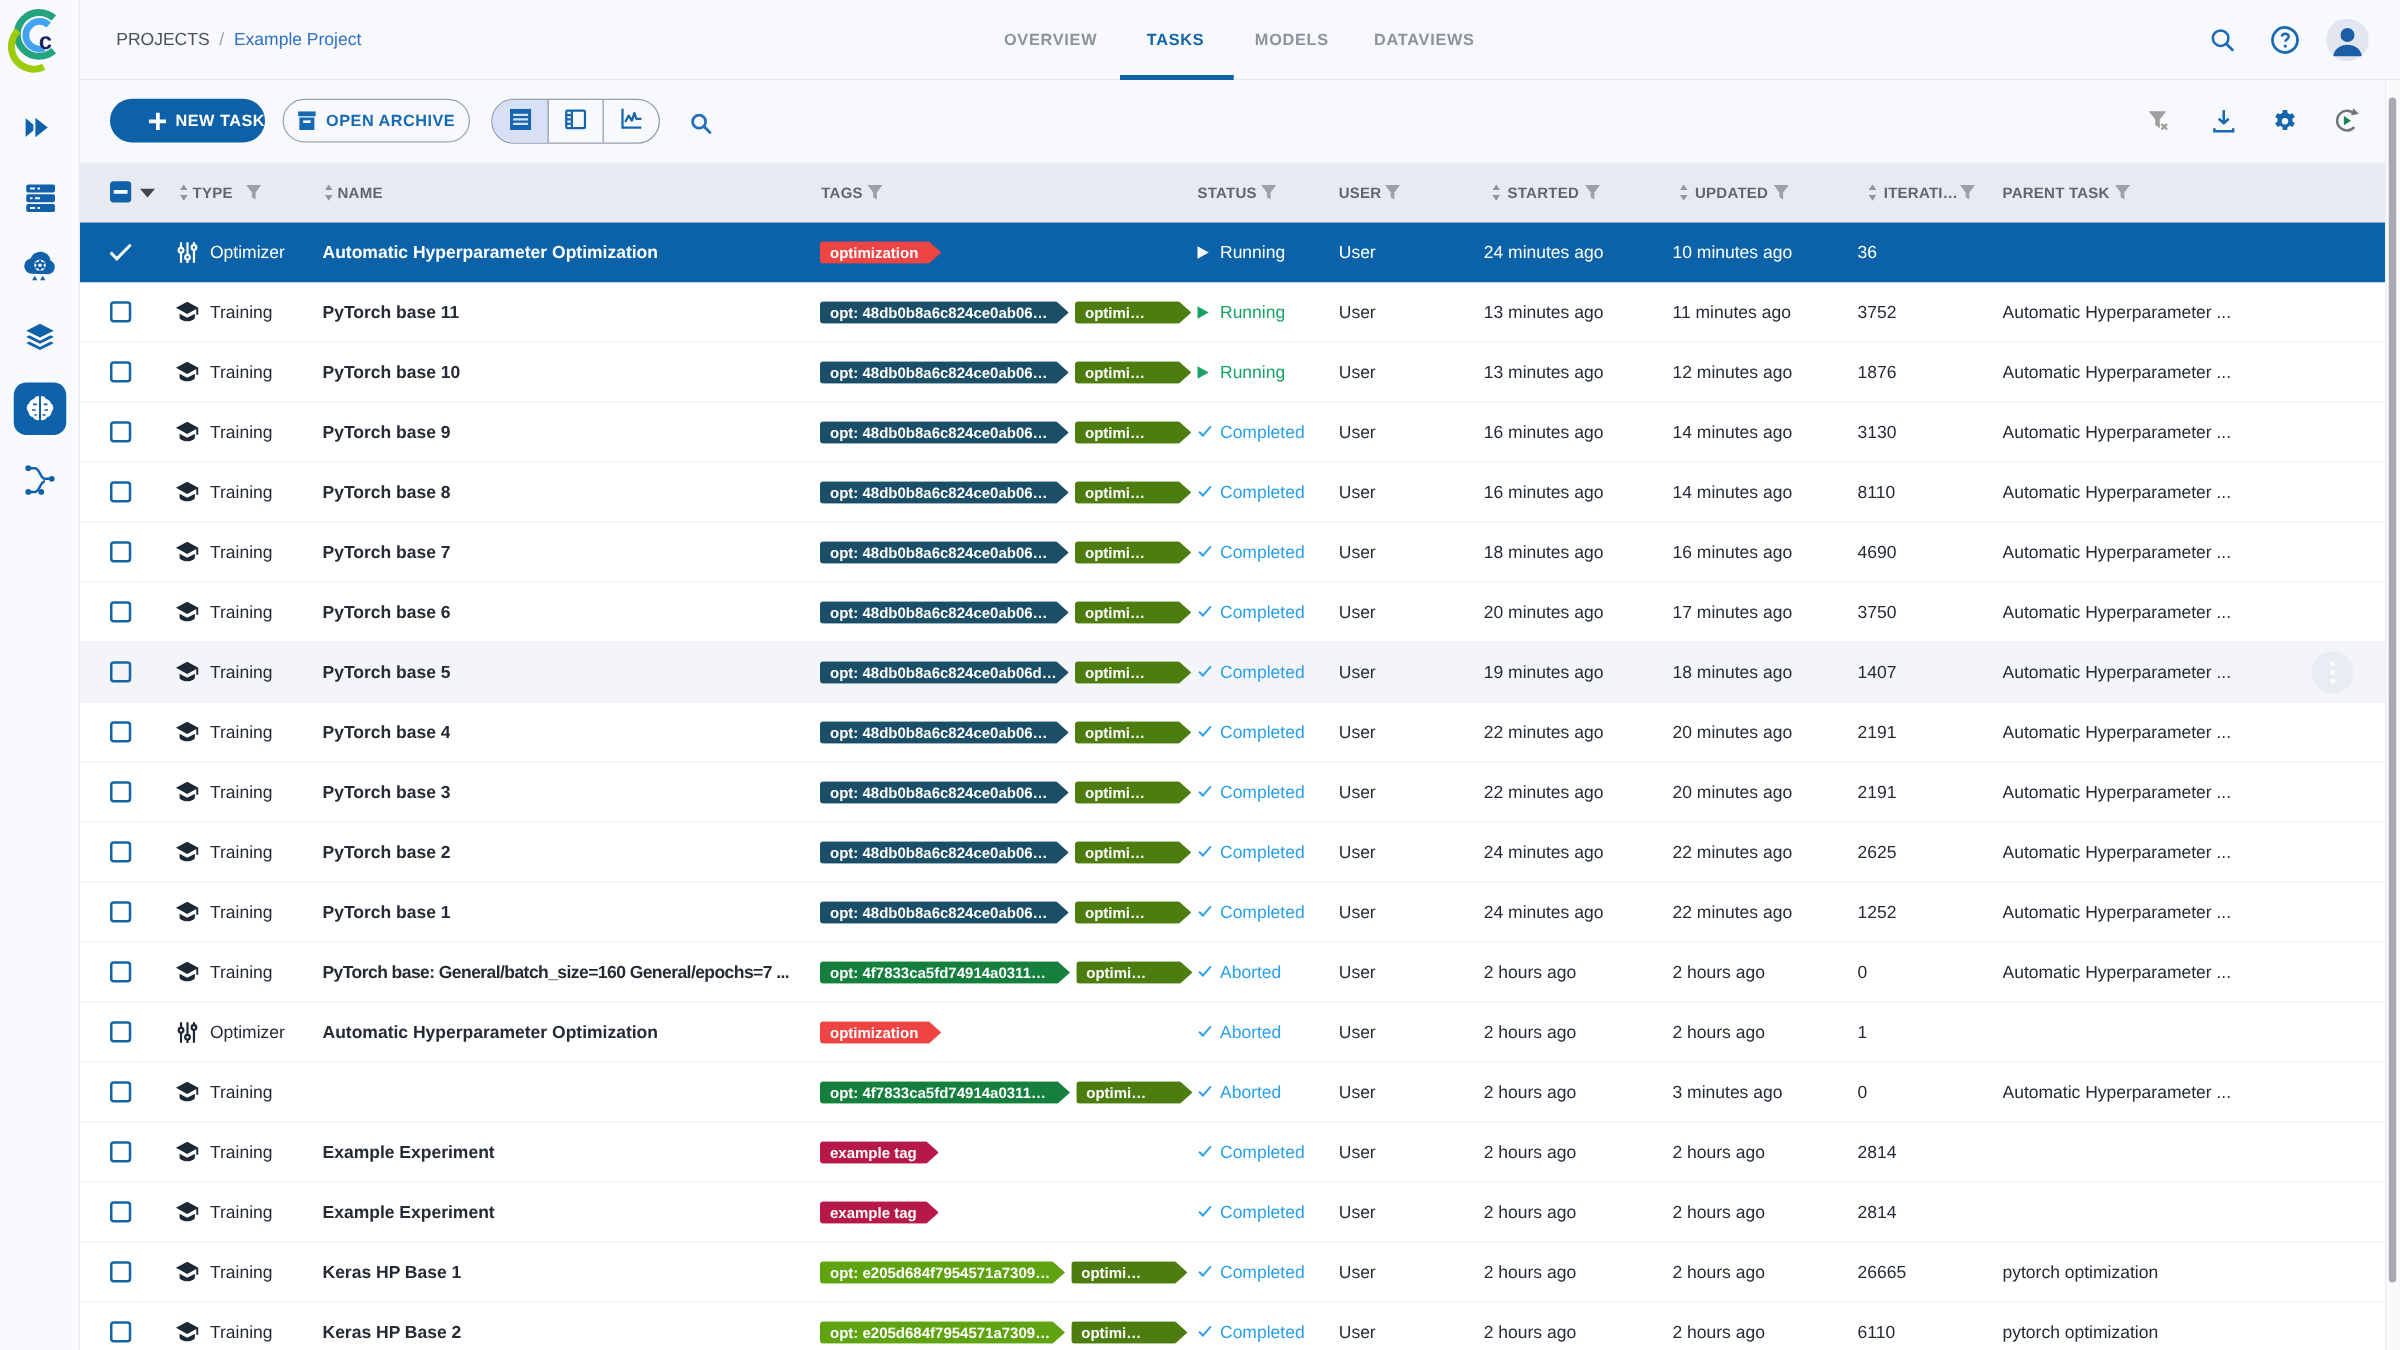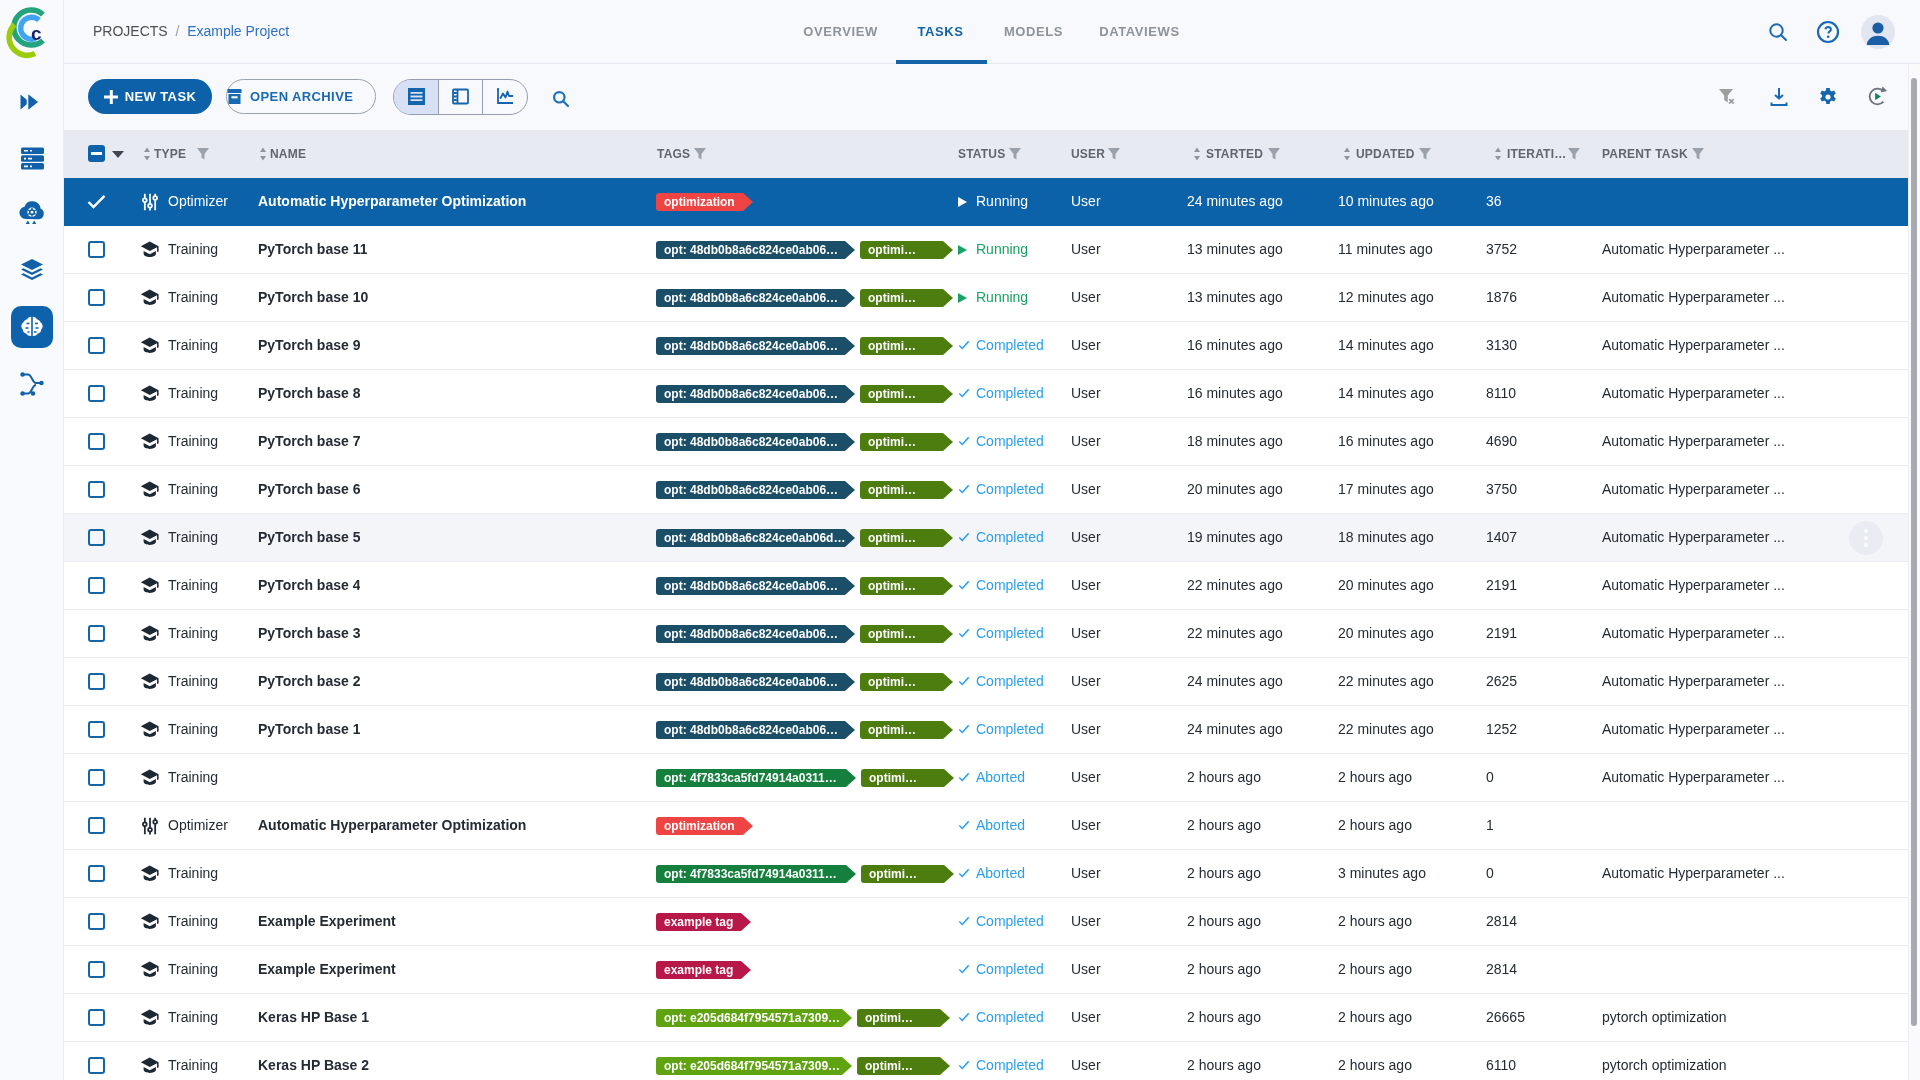--- a/index.html
+++ b/index.html
@@ -84,26 +84,26 @@
       <circle cx="12.2" cy="16.8" r="1.3" fill="#1a69b4" stroke="none"></circle>
     </svg>
   <div class="abs" style="left:1797px;top:15px;width:34px;height:34px;border-radius:50%;background:#e2e6f0;overflow:hidden">
     <svg width="34" height="34" viewBox="0 0 34 34" fill="#1b5ea5">
         <circle cx="17" cy="13" r="5.6"></circle>
         <path d="M5.5 30c1-6 5.8-9.2 11.5-9.2S27.5 24 28.5 30Z"></path>
       </svg>
   </div>
 </div>
 <div id="toolbar">
-  <div class="abs" style="left:24px;top:15px;width:124px;height:35px;background:#0d61a9;border-radius:18px;color:#fff;font-size:13px;font-weight:700;letter-spacing:.4px;line-height:35px;text-align:center">
+  <div class="abs" style="left:24px;top:15px;width:124px;height:35px;background:#0d61a9;border-radius:18px;color:#fff;font-size:13px;font-weight:700;letter-spacing:.4px;line-height:35px;text-align:right">
     <svg style="vertical-align:-3px;margin-right:7px" width="14" height="14" viewBox="0 0 14 14" fill="#fff">
         <path d="M5.8 0h3v14h-3z"></path>
         <path d="M0 5.5h14v3H0z"></path>
       </svg>NEW TASK</div>
-  <div class="abs" style="left:162px;top:15px;width:150px;height:35px;border:1px solid #9aa2b2;border-radius:18px;color:#1769b2;font-size:13px;font-weight:700;letter-spacing:.4px;line-height:33px;text-align:left">
+  <div class="abs" style="left:162px;top:15px;width:150px;height:35px;border:1px solid #9aa2b2;border-radius:18px;color:#1769b2;font-size:13px;font-weight:700;letter-spacing:.4px;line-height:33px;text-align:center">
     <svg style="vertical-align:-3px;margin-right:8px" width="15" height="15" viewBox="0 0 15 15" fill="#1769b2">
         <path d="M.5 0h14v4H.5z"></path>
         <path d="M1.5 5h12v10h-12zM4.5 7.4h6v1.8h-6z" fill-rule="evenodd" clip-rule="evenodd"></path>
         <path d="M4.7 7.5h5.6v1.7H4.7z" fill="#fff"></path>
       </svg>OPEN ARCHIVE</div>
   <div class="abs" style="left:329px;top:15px;width:135px;height:36px;border:1px solid #959dae;border-radius:18px;overflow:hidden;display:flex">
     <div style="width:45px;height:36px;background:#d8e0f6;border-right:1px solid #959dae;text-align:center;line-height:40px"><svg width="17" height="17" viewBox="0 0 17 17" fill="#1565ad">
           <path d="M0 0h17v17H0z" rx="2"></path>
           <path d="M2.5 4h12v1.8h-12zM2.5 7.6h12v1.8h-12zM2.5 11.2h12v1.8h-12z" fill="#d8e0f6"></path>
         </svg></div>
@@ -441,20 +441,21 @@
       <span class="cell c2">22 minutes ago</span>
       <span class="cell c3">1252</span>
       <span class="cell c4">Automatic Hyperparameter ...</span>
     </div>
 <div class="row " style="top:576px">
       <span class="cb"></span>
       <svg class="ticon" viewBox="0 0 20 20">
         <use href="#ic-train"></use>
       </svg>
       <span class="cell ttext">Training</span>
+      <span class="cell name"><span style="letter-spacing:-0.45px">PyTorch base: General/batch_size=160 General/epochs=7 ...</span></span>
       <span class="tagc">
         <span class="tg dkgr">opt: 4f7833ca5fd74914a0311…</span>
         <span class="tg char">optimi…</span>
       </span>
       <svg class="stic" style="top:17px" width="14" height="14" viewBox="0 0 14 14" fill="none" stroke="#2b9fea" stroke-width="1.8">
         <path d="M1.5 7.5 5 11 12.5 2.5"></path>
       </svg>
       <span class="cell sttext lblue">Aborted</span>
       <span class="cell user">User</span>
       <span class="cell c1">2 hours ago</span>

